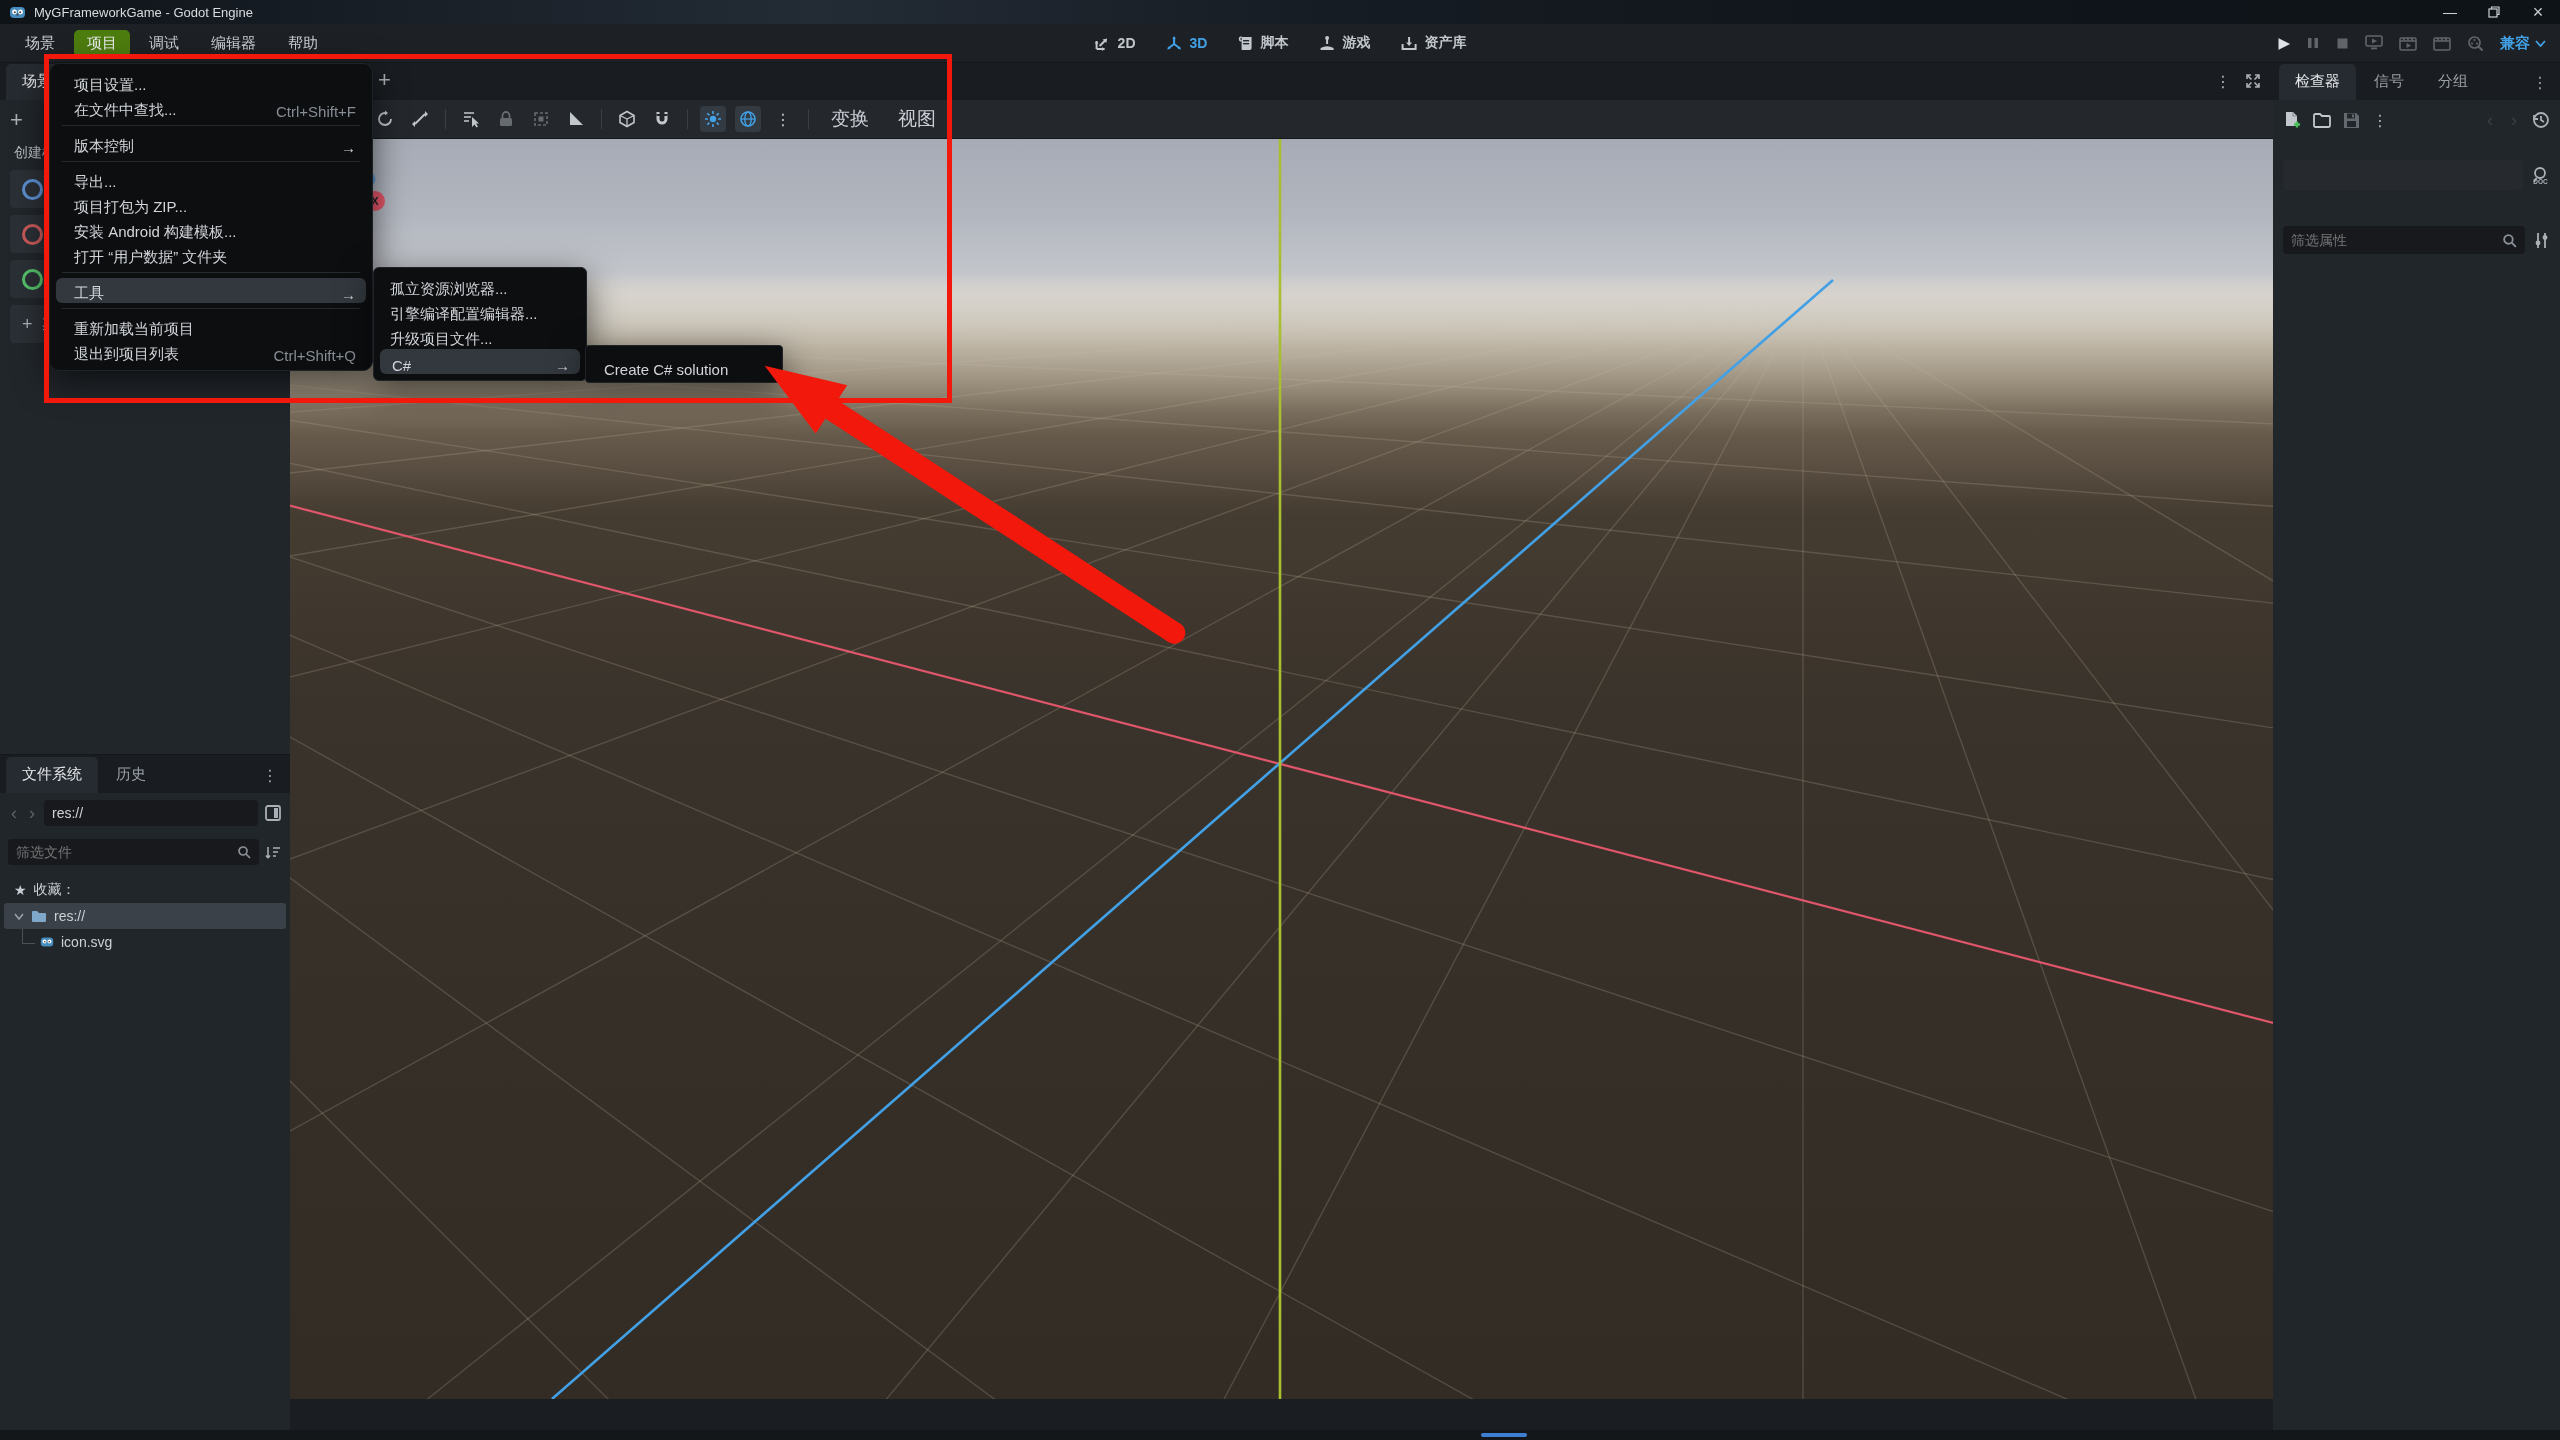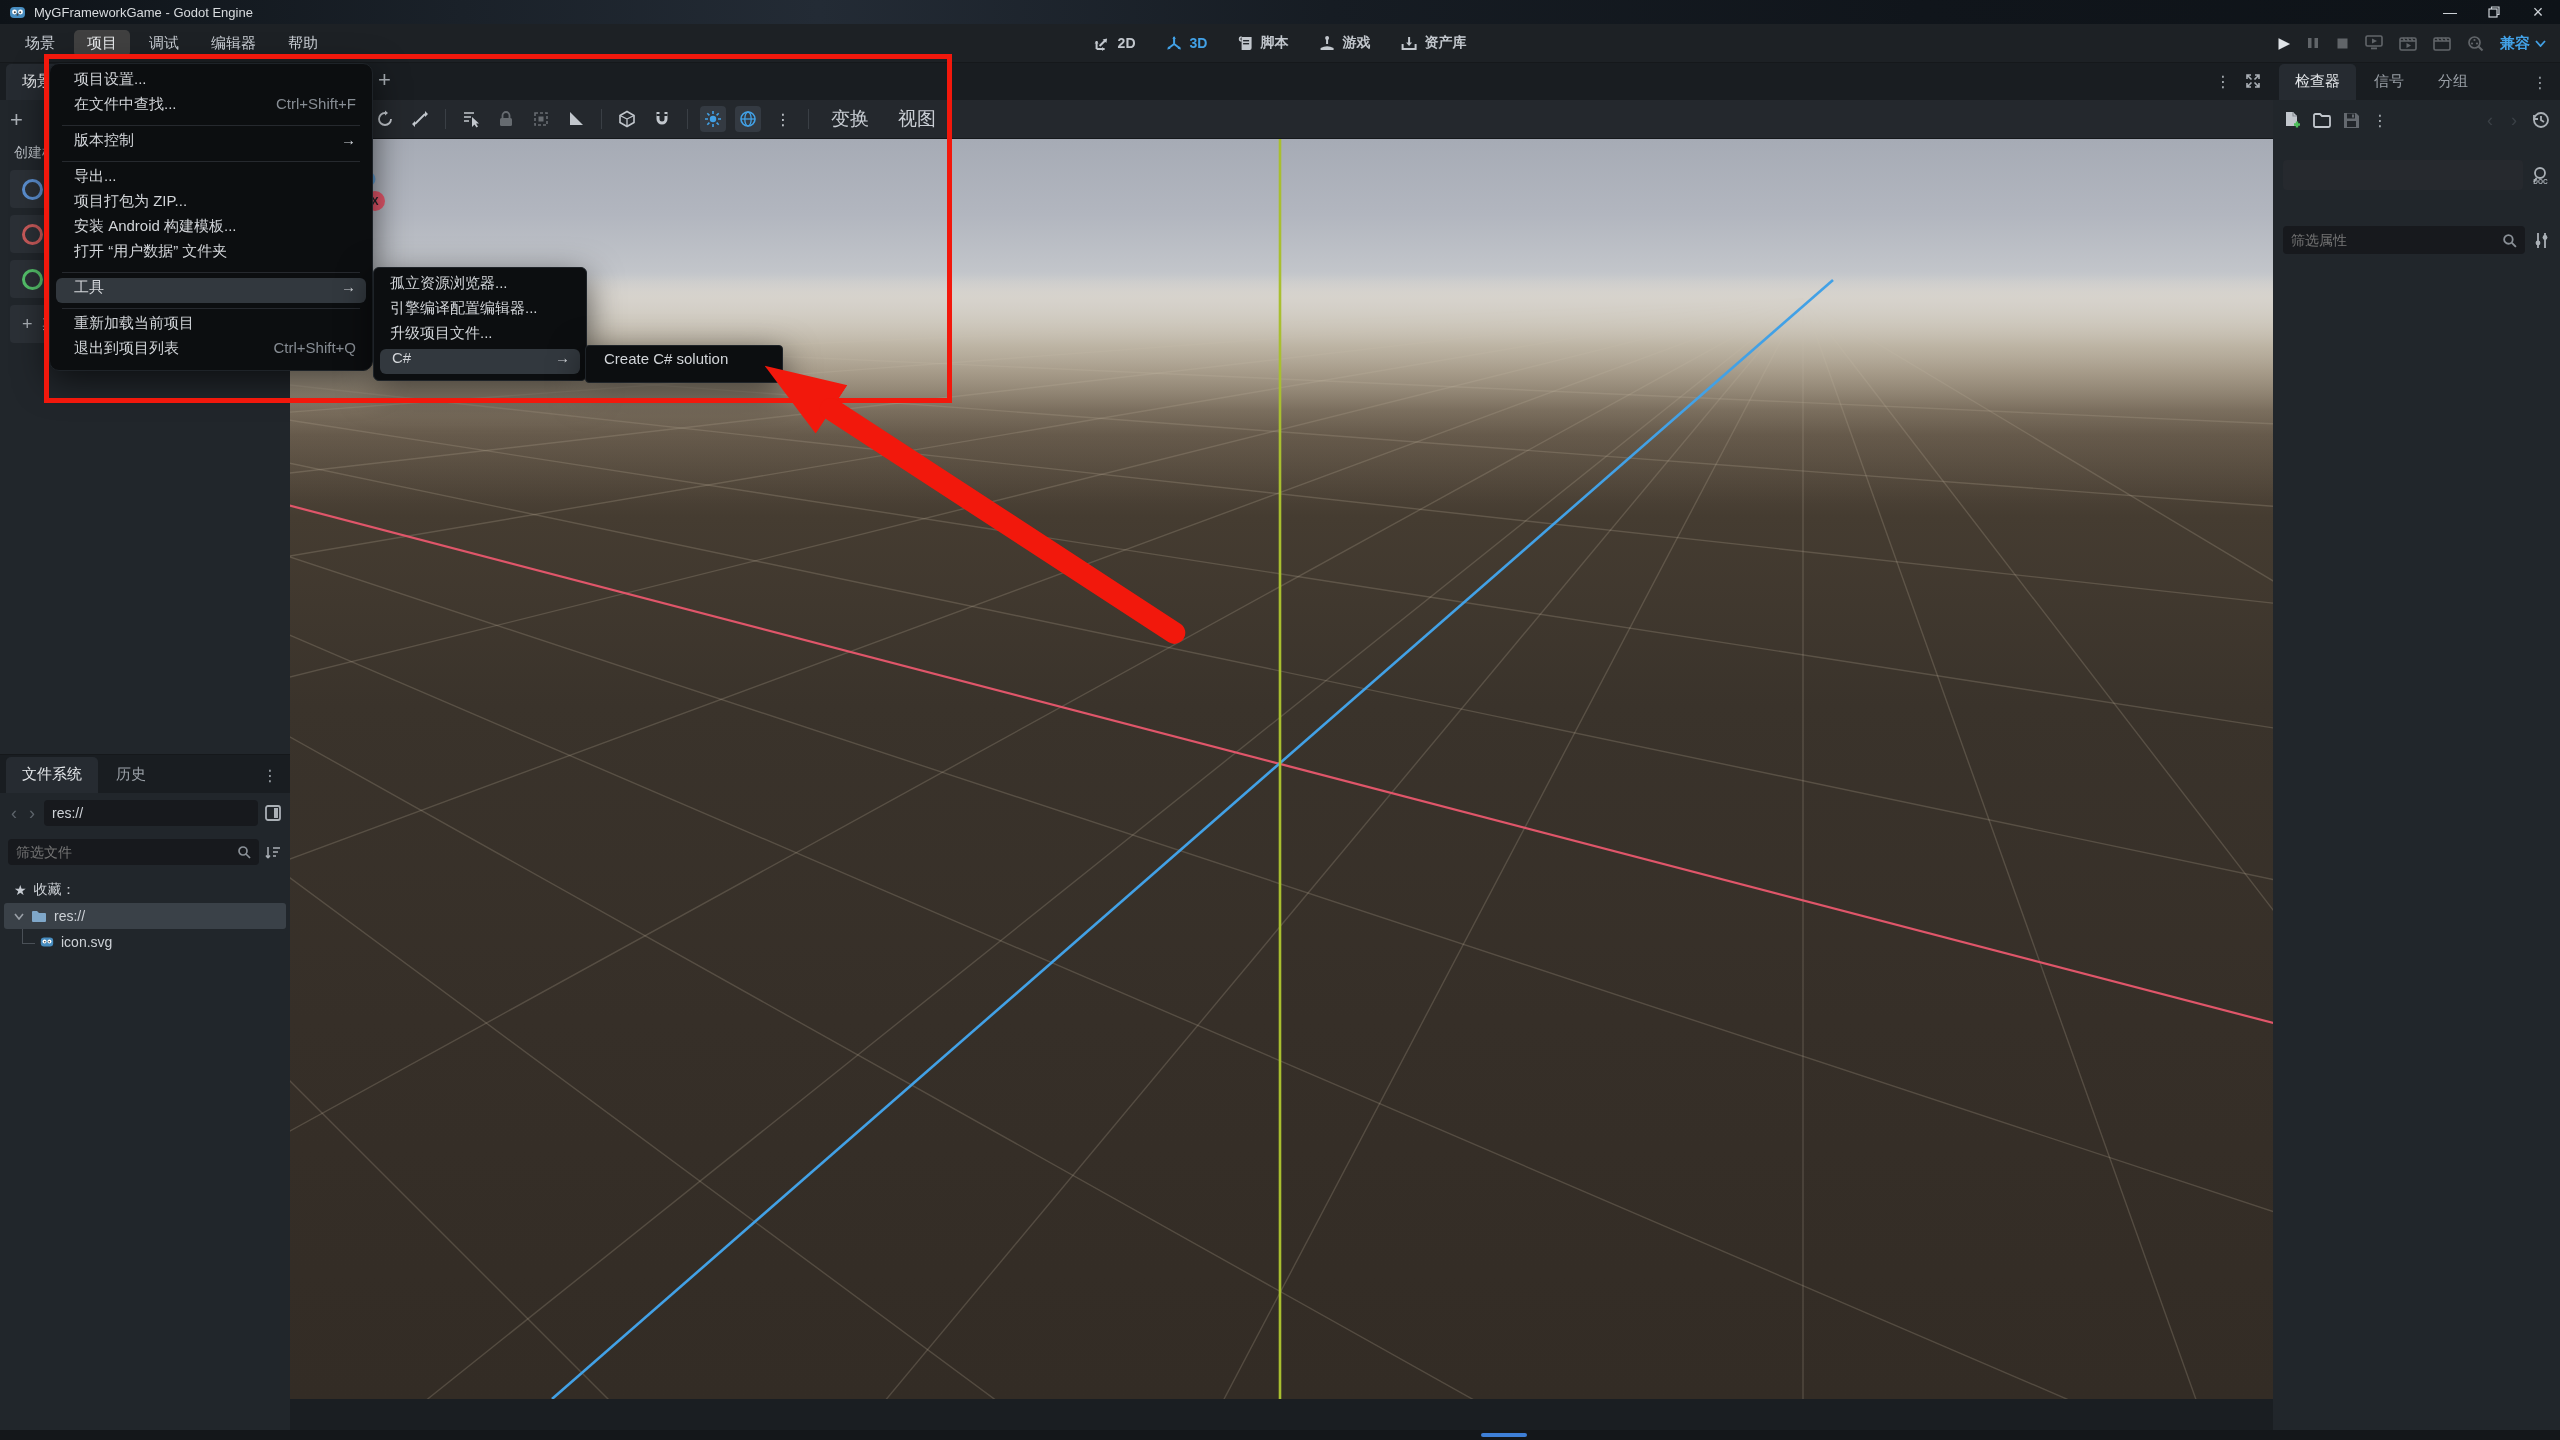--- a/index.html
+++ b/index.html
@@ -14,21 +14,21 @@
   #titlebar{position:absolute;left:0;top:0;width:2560px;height:24px;
     background:linear-gradient(90deg,#0e1318 0%,#1a2129 18%,#232b35 32%,#161c23 52%,#10151b 75%,#0e1318 100%);
     display:flex;align-items:center;z-index:5}
   #titlebar .title{font-size:13px;color:#d8dbde;margin-left:8px}
   .win-controls{margin-left:auto;display:flex;align-items:center;height:100%}
   .win-btn{width:44px;height:100%;display:flex;align-items:center;justify-content:center;color:#ccd1d6;font-size:14px}
   
   #topbar{position:absolute;left:0;top:24px;width:2560px;height:38px;background:#1d2125;border-bottom:1px solid #15181b;z-index:5}
   .menus{display:flex;align-items:center;height:100%;padding-left:12px;gap:6px}
   .menu-item{padding:4px 13px;border-radius:5px;font-size:15px;color:#c9ced4}
-  .menu-item.active{background:#404040;color:#e9ebed}
+  .menu-item.active{background:#4d7c0f;color:#e9ebed}
   #switcher{position:absolute;left:50%;top:0;height:38px;transform:translateX(-50%);display:flex;align-items:center;gap:30px}
   .sw-item{display:flex;align-items:center;gap:7px;font-size:14px;color:#c2c7cd;font-weight:bold}
   .sw-item.active{color:#42a1e6}
   #runbar{position:absolute;right:0;top:0;height:38px;display:flex;align-items:center;gap:16px;padding-right:14px}
   .run-dim{opacity:.38}
   .renderer{display:flex;align-items:center;gap:5px;color:#42a1e6;font-size:15px;font-weight:bold}
   
   .dock{position:absolute;background:#21262b}
   #leftdock{left:0;top:62px;width:290px;height:1368px}
   #rightdock{left:2273px;top:62px;width:287px;height:1368px}
@@ -85,21 +85,21 @@
   .id-toolbar{height:40px;display:flex;align-items:center;gap:12px;padding:0 10px}
   .id-toolbar .spacer{flex:1}
   .id-row{display:flex;align-items:center;gap:8px;padding:16px 10px;margin-top:4px}
   .name-bar{flex:1;height:30px;background:#26292e;border-radius:4px}
   .insp-input{flex:1;height:28px;background:#17191d;border:none;border-radius:4px;color:#cfd3d8;font-size:14px;padding:0 28px 0 8px;outline:none;font-family:inherit}
   
   #winstrip{position:absolute;left:0;top:1430px;width:2560px;height:10px;background:#14171a}
   #winstrip .notch{position:absolute;left:1481px;top:3px;width:46px;height:4px;background:#3e7fd6;border-radius:2px}
   
   .popup{position:absolute;background:#0c0e10;border:1px solid #1e2328;border-radius:10px;box-shadow:0 10px 34px rgba(0,0,0,.6);padding:6px 0;z-index:40;font-size:15px;color:#d2d5d9}
-  .pitem{height:25px;display:flex;align-items:flex-start;padding:0 16px 0 24px}
+  .pitem{height:25px;display:flex;align-items:flex-end;padding:0 16px 0 24px}
   .pitem .shortcut{margin-left:auto;color:#878d94;padding-left:44px}
   .pitem .arrow{margin-left:auto;color:#cfd3d8;font-size:15px}
   .pitem.hl{background:#32383e;border-radius:6px;margin:0 6px;padding-left:18px;padding-right:10px}
   .psep{height:1px;background:#26292e;margin:5px 12px}
   
   #redrect{position:absolute;left:44px;top:54px;width:908px;height:349px;border:5px solid #f2180c;box-sizing:border-box;z-index:50}
   #redarrow{position:absolute;left:768px;top:368px;width:600px;height:0;transform:rotate(33.1deg);transform-origin:0 0;z-index:55}
   #redarrow .head{position:absolute;left:-4px;top:-29px;width:80px;height:58px;background:#f2180c;clip-path:polygon(0 50%,100% 0,100% 100%)}
   #redarrow .shaft{position:absolute;left:64px;top:-11px;width:432px;height:22px;background:#f2180c;border-radius:11px}
   svg text{font-family:"Liberation Sans","DejaVu Sans",sans-serif}

